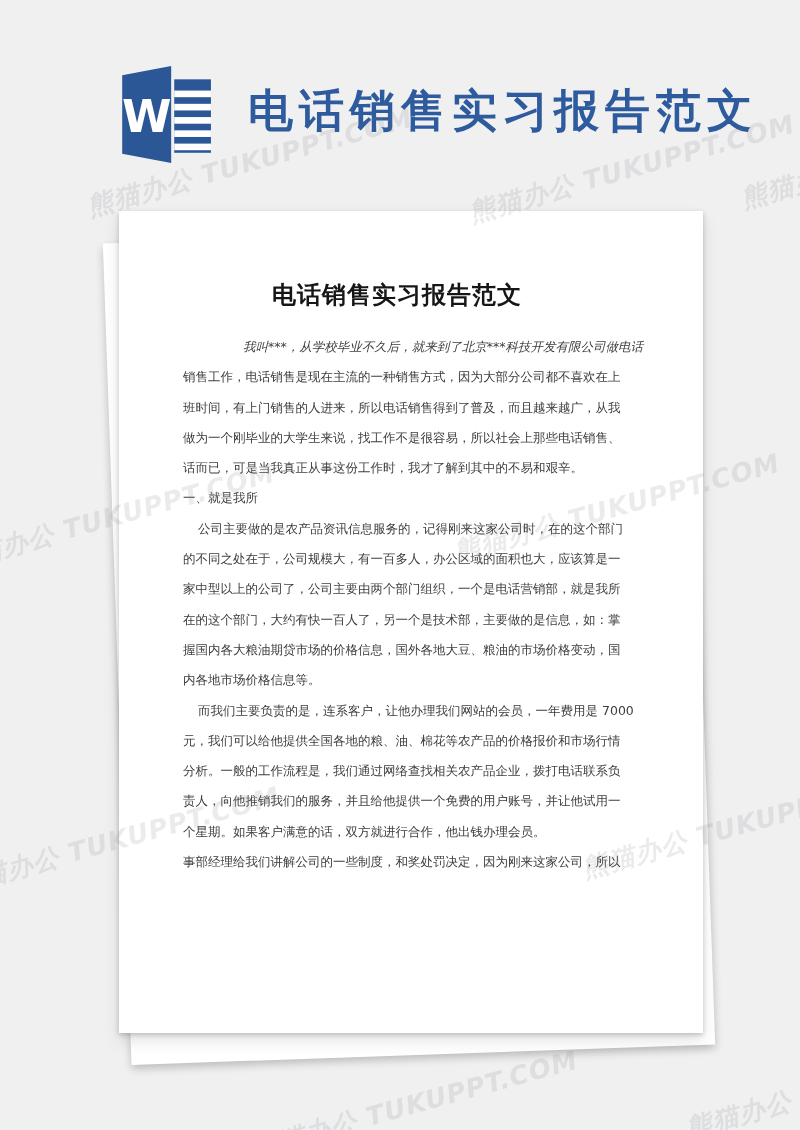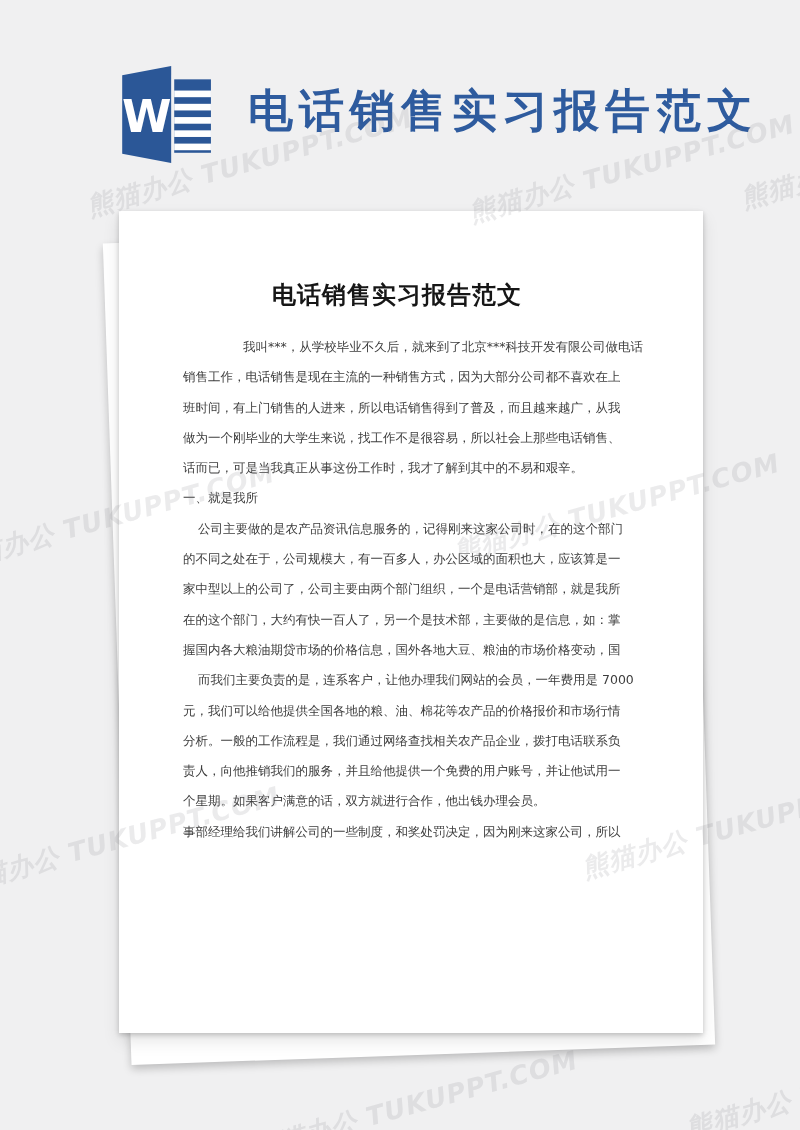--- a/index.html
+++ b/index.html
@@ -45,21 +45,21 @@
     margin:0 0 17px 0;
     white-space:nowrap;
   }
   .doc-line{
     font-size:12.5px;line-height:30.3px;
     font-weight:500;
     color:#3d3d3d;
     white-space:nowrap;
   }
   .indent-1{padding-left:15px;}
-  .indent-3{padding-left:60px;}
+  .indent-3{padding-left:60px;font-style:italic;}
   
   .wm-layer{position:absolute;left:0;top:0;width:800px;height:1130px;z-index:5;pointer-events:none;}
   .wm{
     position:absolute;
     white-space:nowrap;
     font-weight:700;font-style:italic;
     font-size:26px;letter-spacing:1px;
     color:rgba(118,118,128,0.15);
     transform:rotate(-15.5deg);
     transform-origin:left center;
@@ -94,20 +94,21 @@
         <div class="doc-line">销售工作，电话销售是现在主流的一种销售方式，因为大部分公司都不喜欢在上</div>
         <div class="doc-line">班时间，有上门销售的人进来，所以电话销售得到了普及，而且越来越广，从我</div>
         <div class="doc-line">做为一个刚毕业的大学生来说，找工作不是很容易，所以社会上那些电话销售、</div>
         <div class="doc-line">话而已，可是当我真正从事这份工作时，我才了解到其中的不易和艰辛。</div>
         <div class="doc-line">一、就是我所</div>
         <div class="doc-line indent-1">公司主要做的是农产品资讯信息服务的，记得刚来这家公司时，在的这个部门</div>
         <div class="doc-line">的不同之处在于，公司规模大，有一百多人，办公区域的面积也大，应该算是一</div>
         <div class="doc-line">家中型以上的公司了，公司主要由两个部门组织，一个是电话营销部，就是我所</div>
         <div class="doc-line">在的这个部门，大约有快一百人了，另一个是技术部，主要做的是信息，如：掌</div>
         <div class="doc-line">握国内各大粮油期贷市场的价格信息，国外各地大豆、粮油的市场价格变动，国</div>
+        <div class="doc-line">内各地市场价格信息等。</div>
         <div class="doc-line indent-1">而我们主要负责的是，连系客户，让他办理我们网站的会员，一年费用是 7000</div>
         <div class="doc-line">元，我们可以给他提供全国各地的粮、油、棉花等农产品的价格报价和市场行情</div>
         <div class="doc-line">分析。一般的工作流程是，我们通过网络查找相关农产品企业，拨打电话联系负</div>
         <div class="doc-line">责人，向他推销我们的服务，并且给他提供一个免费的用户账号，并让他试用一</div>
         <div class="doc-line">个星期。如果客户满意的话，双方就进行合作，他出钱办理会员。</div>
         <div class="doc-line">事部经理给我们讲解公司的一些制度，和奖处罚决定，因为刚来这家公司，所以</div>
       </div>
   </div>
 </div>
 

